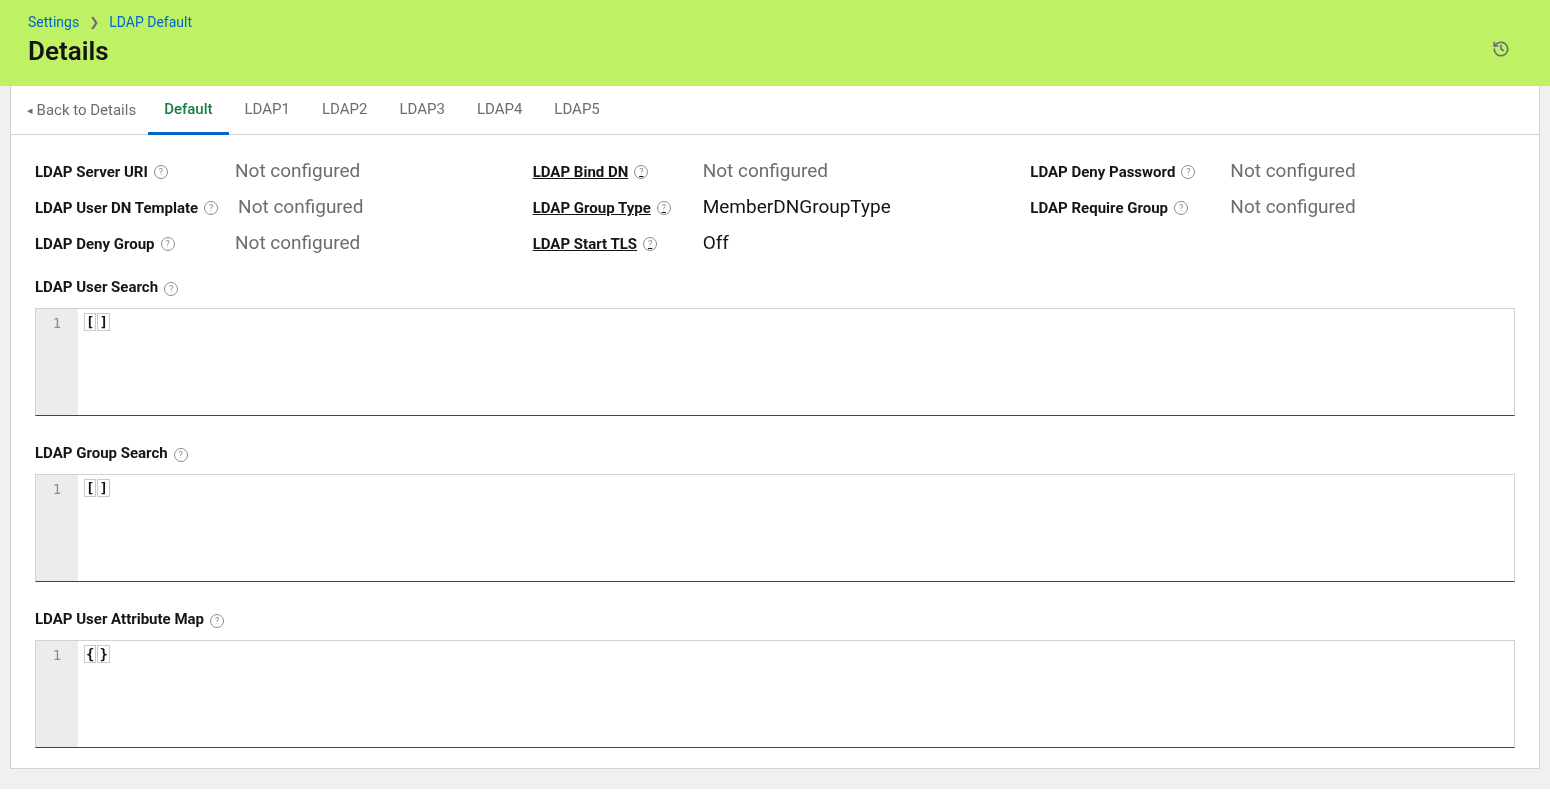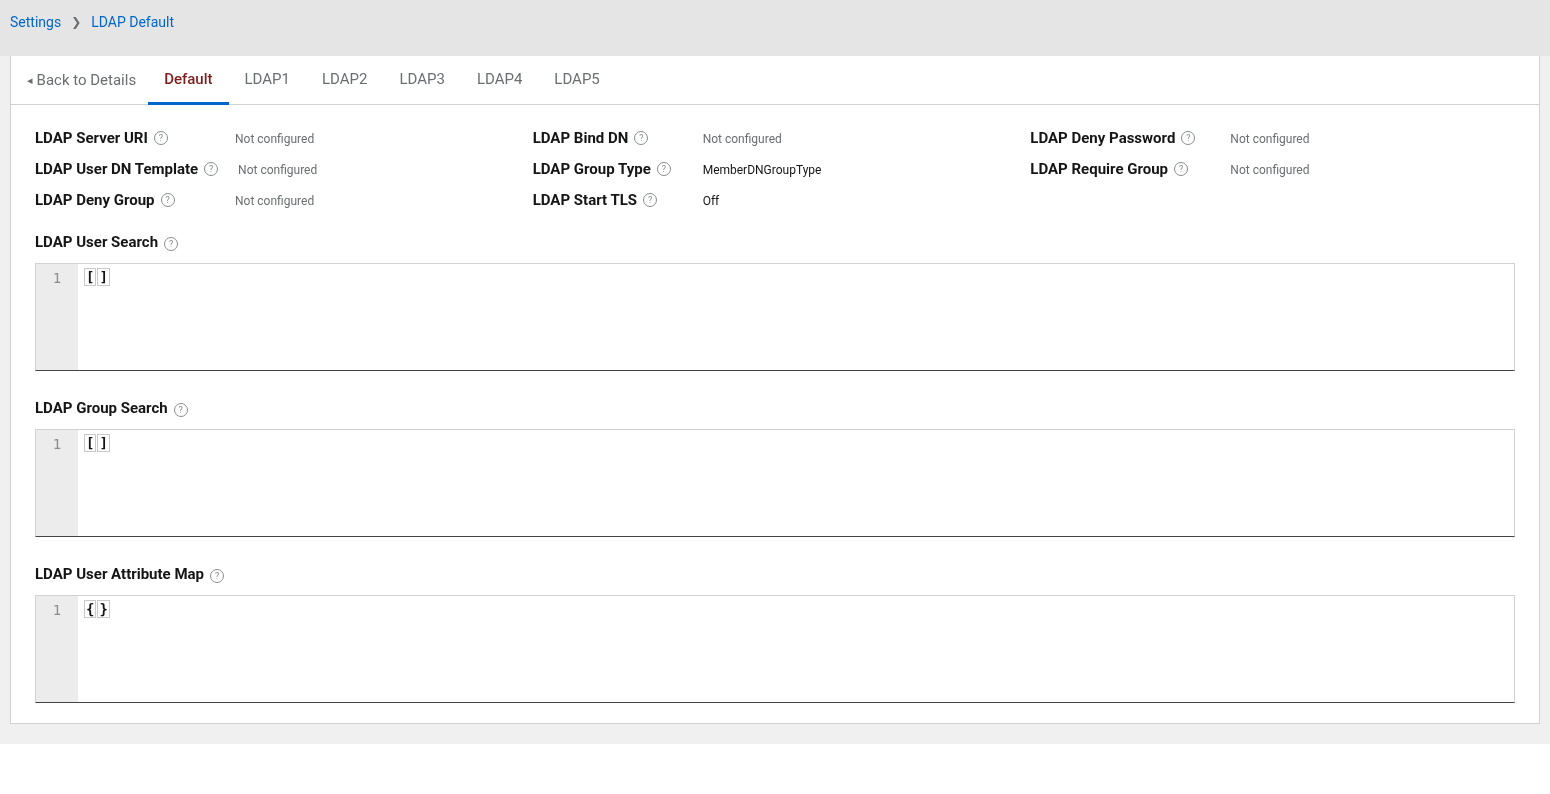--- a/index.html
+++ b/index.html
@@ -7,22 +7,22 @@
       margin: 0;
       padding: 0;
     }
     body {
       font-family: -apple-system, BlinkMacSystemFont, "Segoe UI", Roboto, Helvetica, Arial, sans-serif;
       font-size: 14px;
       color: #151515;
       background: #fff;
     }
     .page-header {
-      padding: 14px 10px 20px 10px;
-      background: #e5e5e5;
+      padding: 14px 10px 20px 28px;
+      background: #bef264;
     }
     .breadcrumb {
       display: flex;
       align-items: center;
       gap: 10px;
       font-size: 14px;
       margin-bottom: 6px;
     }
     .breadcrumb a {
       color: #0066cc;
@@ -78,21 +78,21 @@
     }
     .tab {
       padding: 14px 16px;
       color: #6a6e73;
       cursor: pointer;
       font-size: 15px;
       border-bottom: 3px solid transparent;
       margin-bottom: -1px;
     }
     .tab.active {
-      color: #7f1d1d;
+      color: #15803d;
       font-weight: 500;
       border-bottom-color: #0066cc;
     }
     .details {
       padding: 24px 24px 10px 24px;
     }
     .field-grid {
       display: grid;
       grid-template-columns: 1fr 1fr 1fr;
       column-gap: 30px;
@@ -108,24 +108,24 @@
     .field-label {
       font-weight: 700;
       color: #151515;
       display: inline-flex;
       align-items: center;
       gap: 6px;
       flex: 0 0 auto;
       min-width: 180px;
       font-size: 15px;
     }
-    .field-label.narrow { min-width: 150px; }
+    .field-label.narrow { min-width: 150px; text-decoration: underline; }
     .field-value {
       color: #151515;
-      font-size: 12px;
+      font-size: 19px;
     }
     .field-value.muted {
       color: #6a6e73;
     }
     .help-icon {
       display: inline-flex;
       align-items: center;
       justify-content: center;
       width: 14px;
       height: 14px;
@@ -178,20 +178,30 @@
   </style>
 </head>
 <body>
 
 <div class="page-header">
   <div class="breadcrumb">
     <a>Settings</a>
     <span class="sep">❯</span>
     <a>LDAP Default</a>
   </div>
+  <div class="page-title-row">
+    <h1 class="page-title">Details</h1>
+    <span class="history-icon">
+      <svg width="18" height="18" viewBox="0 0 24 24" fill="none" stroke="currentColor" stroke-width="2.2" stroke-linecap="round" stroke-linejoin="round">
+        <path d="M3 12a9 9 0 1 0 3-6.7L3 8"></path>
+        <polyline points="3 3 3 8 8 8"></polyline>
+        <polyline points="12 7 12 12 15 14"></polyline>
+      </svg>
+    </span>
+  </div>
 </div>
 
 <div class="content-wrapper">
   <div class="panel">
 
     <div class="tabs">
       <div class="back-link">
         <span class="back-caret">◂</span>
         <span>Back to Details</span>
       </div>

